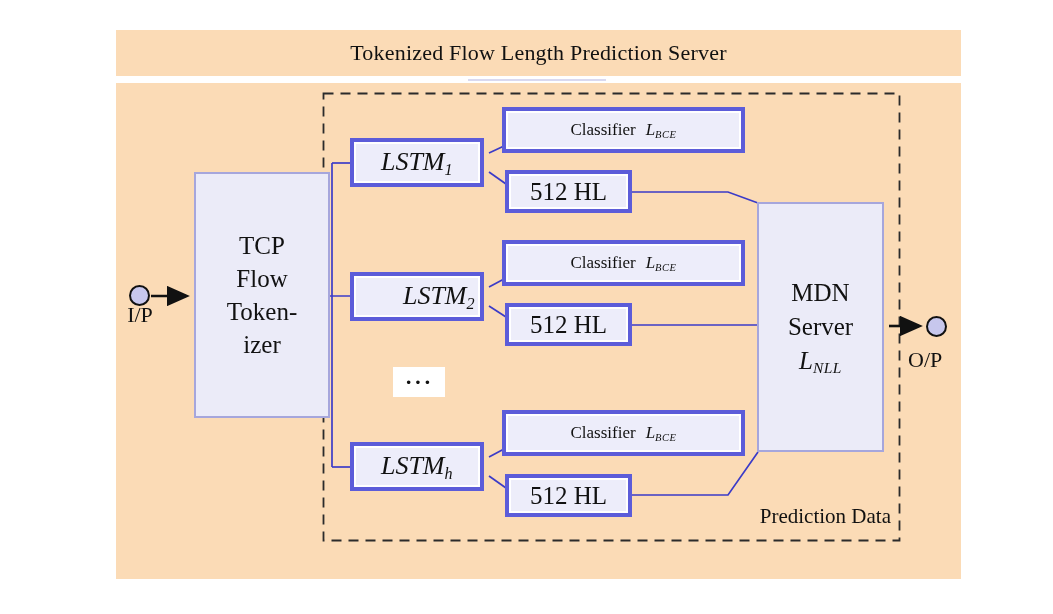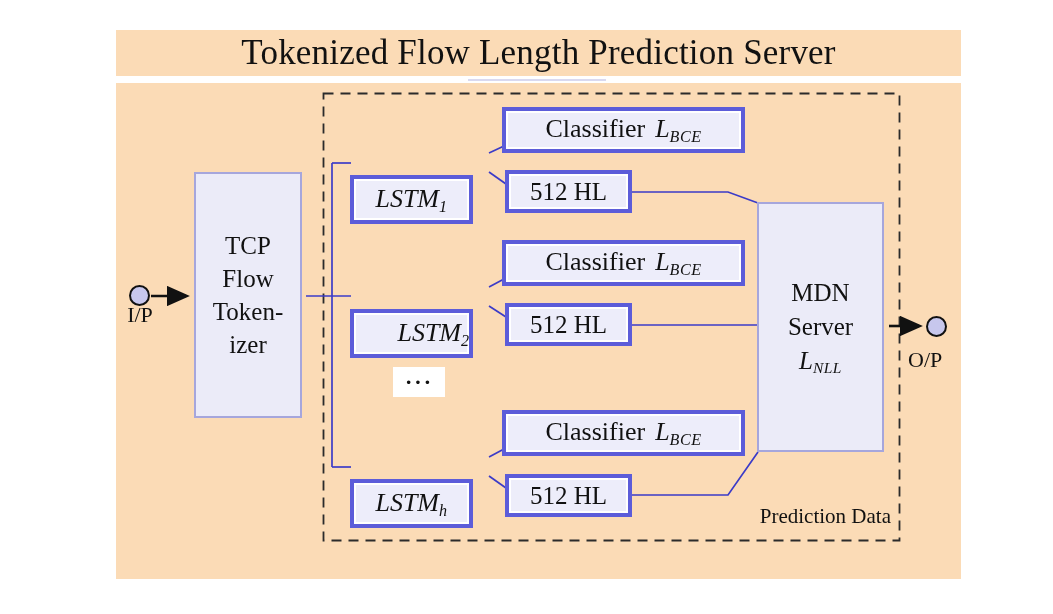--- a/index.html
+++ b/index.html
@@ -8,48 +8,48 @@
     background:#ffffff; overflow:hidden;
     font-family:"Liberation Serif", serif; color:#111111;
   }
   .abs { position:absolute; }
 
   .peach { background:#FBDBB6; }
 
   .title-bar {
     left:116px; top:30px; width:845px; height:46px;
     display:flex; align-items:center; justify-content:center;
-    font-size:35px; letter-spacing:0.2px;
+    font-size:22px; letter-spacing:0.2px;
   }
 
   .main-area { left:116px; top:83px; width:845px; height:496px; }
 
   .artifact-line { left:468px; top:79px; width:138px; height:2px; background:#D9D9F0; }
 
   svg.overlay { position:absolute; left:0; top:0; width:1053px; height:614px; pointer-events:none; }
 
   .thinbox {
     background:#EBEBF8; border:2px solid #A6A6DC;
     display:flex; flex-direction:column; align-items:center; justify-content:center;
     text-align:center; box-sizing:border-box;
   }
   .thickbox {
     background:#EDEDFA; border:4px solid #5C5CD9;
     box-shadow: inset 0 0 0 2px #ffffff;
     display:flex; align-items:center; justify-content:center;
     text-align:center; box-sizing:border-box;
   }
 
-  .tokenizer-box { left:194px; top:172px; width:108px; height:246px; font-size:25px; line-height:1.32; }
+  .tokenizer-box { left:194px; top:172px; width:136px; height:246px; font-size:25px; line-height:1.32; }
   .mdn-box       { left:757px; top:202px; width:127px; height:250px; font-size:25px; line-height:1.36; }
 
-  .lstm-box { left:350px; width:123px; height:49px; font-size:26px; font-style:italic;margin-top:37px; }
+  .lstm-box { left:350px; width:134px; height:49px; font-size:26px; font-style:italic; }
   .lstm-1 { top:138px; } .lstm-2 { top:272px;padding-left:44px; } .lstm-3 { top:442px; }
 
-  .cls-box { left:502px; width:243px; height:46px; font-size:26px; }
+  .cls-box { left:502px; width:243px; height:46px; font-size:17px; }
   .cls-1 { top:107px; } .cls-2 { top:240px; } .cls-3 { top:410px; }
 
   .hl-box { left:505px; width:127px; height:43px; font-size:25px; }
   .hl-1 { top:170px; } .hl-2 { top:303px; } .hl-3 { top:474px; }
 
   .mathit { font-style:italic; }
   .msub { font-size:0.62em; font-style:italic; vertical-align:-0.28em; letter-spacing:0.5px; }
   .cls-box .mathit { margin-left:10px; }
 
   .ellipsis-box {

